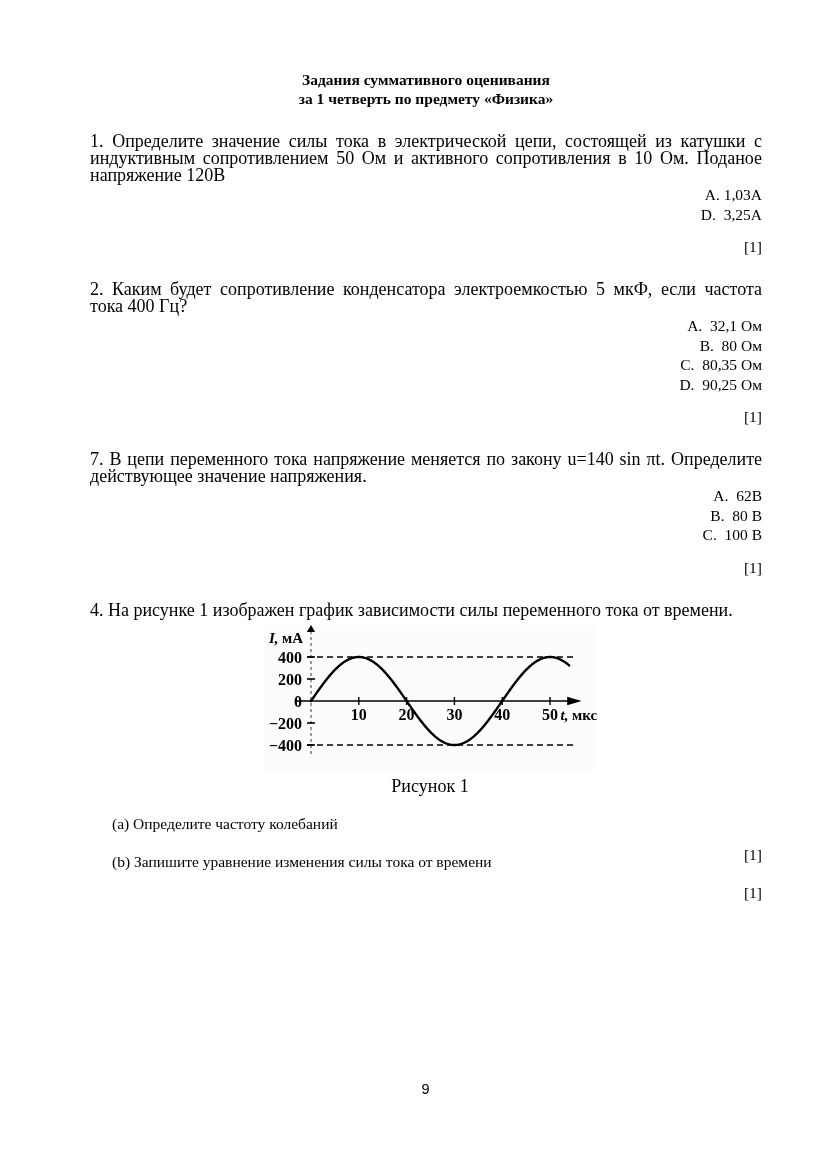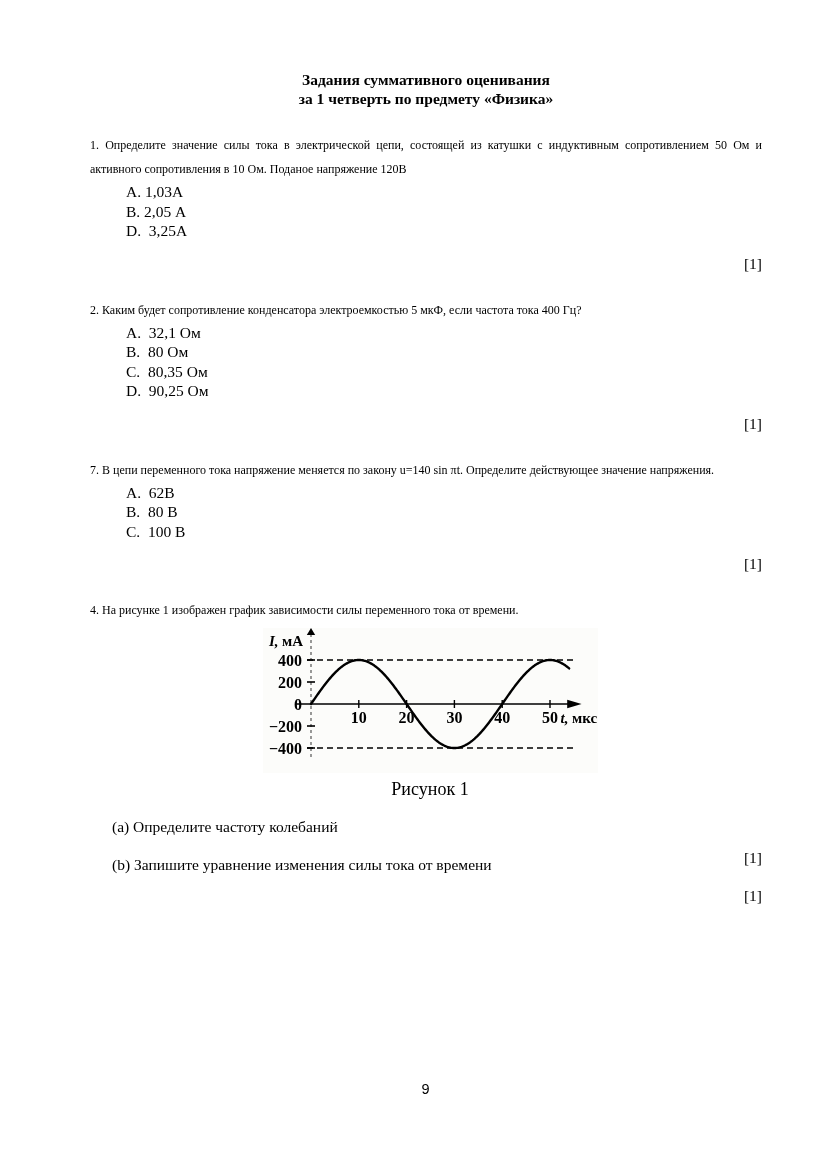--- a/index.html
+++ b/index.html
@@ -31,32 +31,33 @@
   .doc-title {
     text-align: center;
     font-weight: bold;
     font-size: 15.5px;
     line-height: 19px;
     letter-spacing: 0px;
   }
   .doc-title div { white-space: nowrap; }
 
   .question {
-    font-size: 12px;
-    line-height: 24px;
+    font-size: 18px;
+    line-height: 17px;
     text-align: justify;
     text-justify: inter-word;
   }
   .q-block { margin-top: 25px; }
 
   .options {
     margin-top: 1px;
     padding-left: 36px;
     font-size: 15.5px;
     line-height: 19.5px;
+    text-align: right;
   }
   .option {
     white-space: pre;
   }
 
   .marks {
     text-align: right;
     font-size: 15.5px;
     line-height: 19px;
     margin-top: 13px;
@@ -130,21 +131,20 @@
 
     <div class="doc-title">
       <div>Задания суммативного оценивания</div>
       <div>за 1 четверть по предмету «Физика»</div>
     </div>
 
     <div class="q-block">
       <div class="question">1.  Определите  значение  силы  тока  в  электрической  цепи,  состоящей  из  катушки  с индуктивным  сопротивлением  50  Ом  и  активного  сопротивления  в  10  Ом.  Поданое напряжение 120В</div>
       <div class="options">
         <div class="option">A. 1,03А</div>
-        <div class="option">B. 2,05 А</div>
         <div class="option">D.  3,25А</div>
       </div>
       <div class="marks">[1]</div>
     </div>
 
     <div class="q-block">
       <div class="question">2. Каким будет сопротивление конденсатора электроемкостью 5 мкФ, если частота тока 400 Гц?</div>
       <div class="options">
         <div class="option">A.  32,1 Ом</div>
         <div class="option">B.  80 Ом</div>

